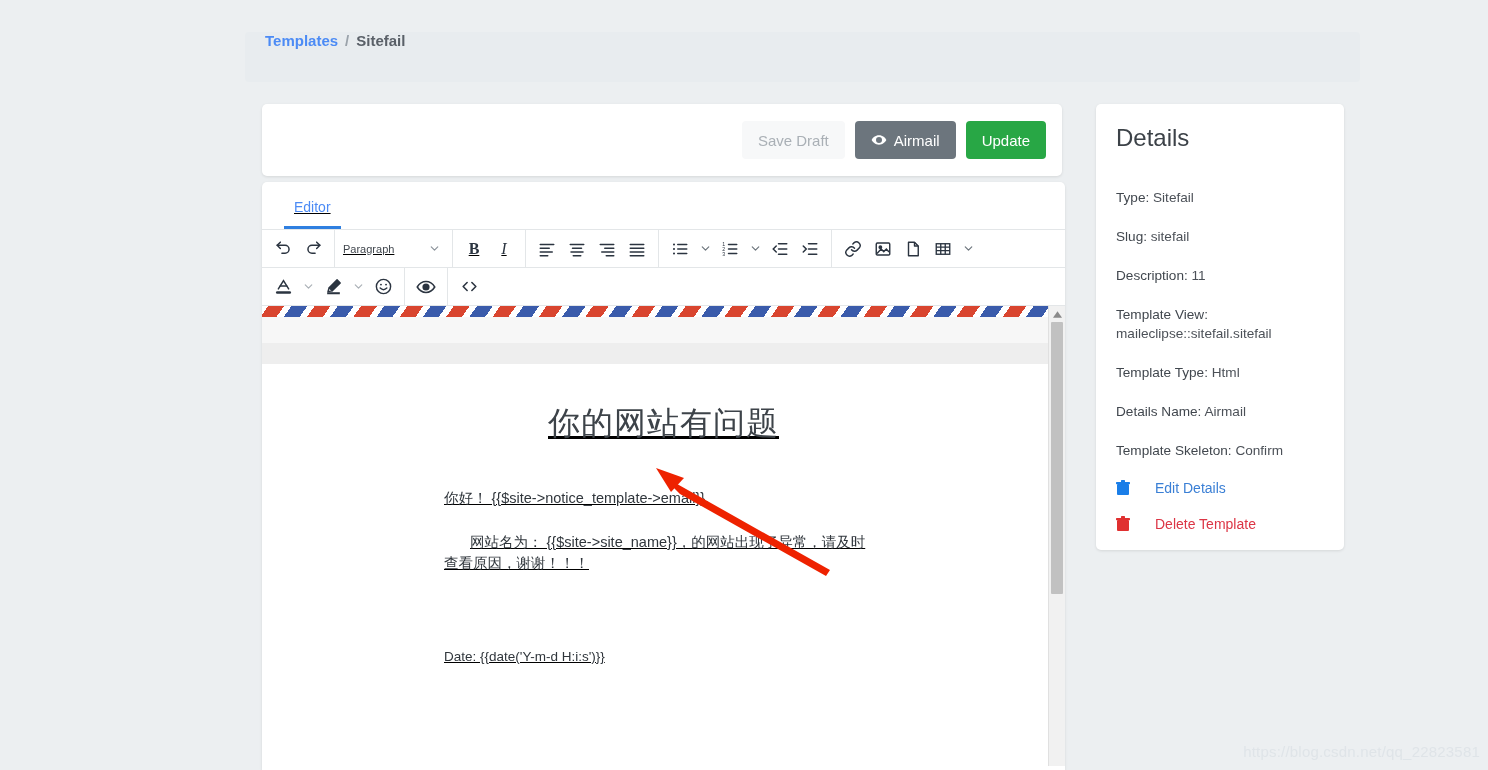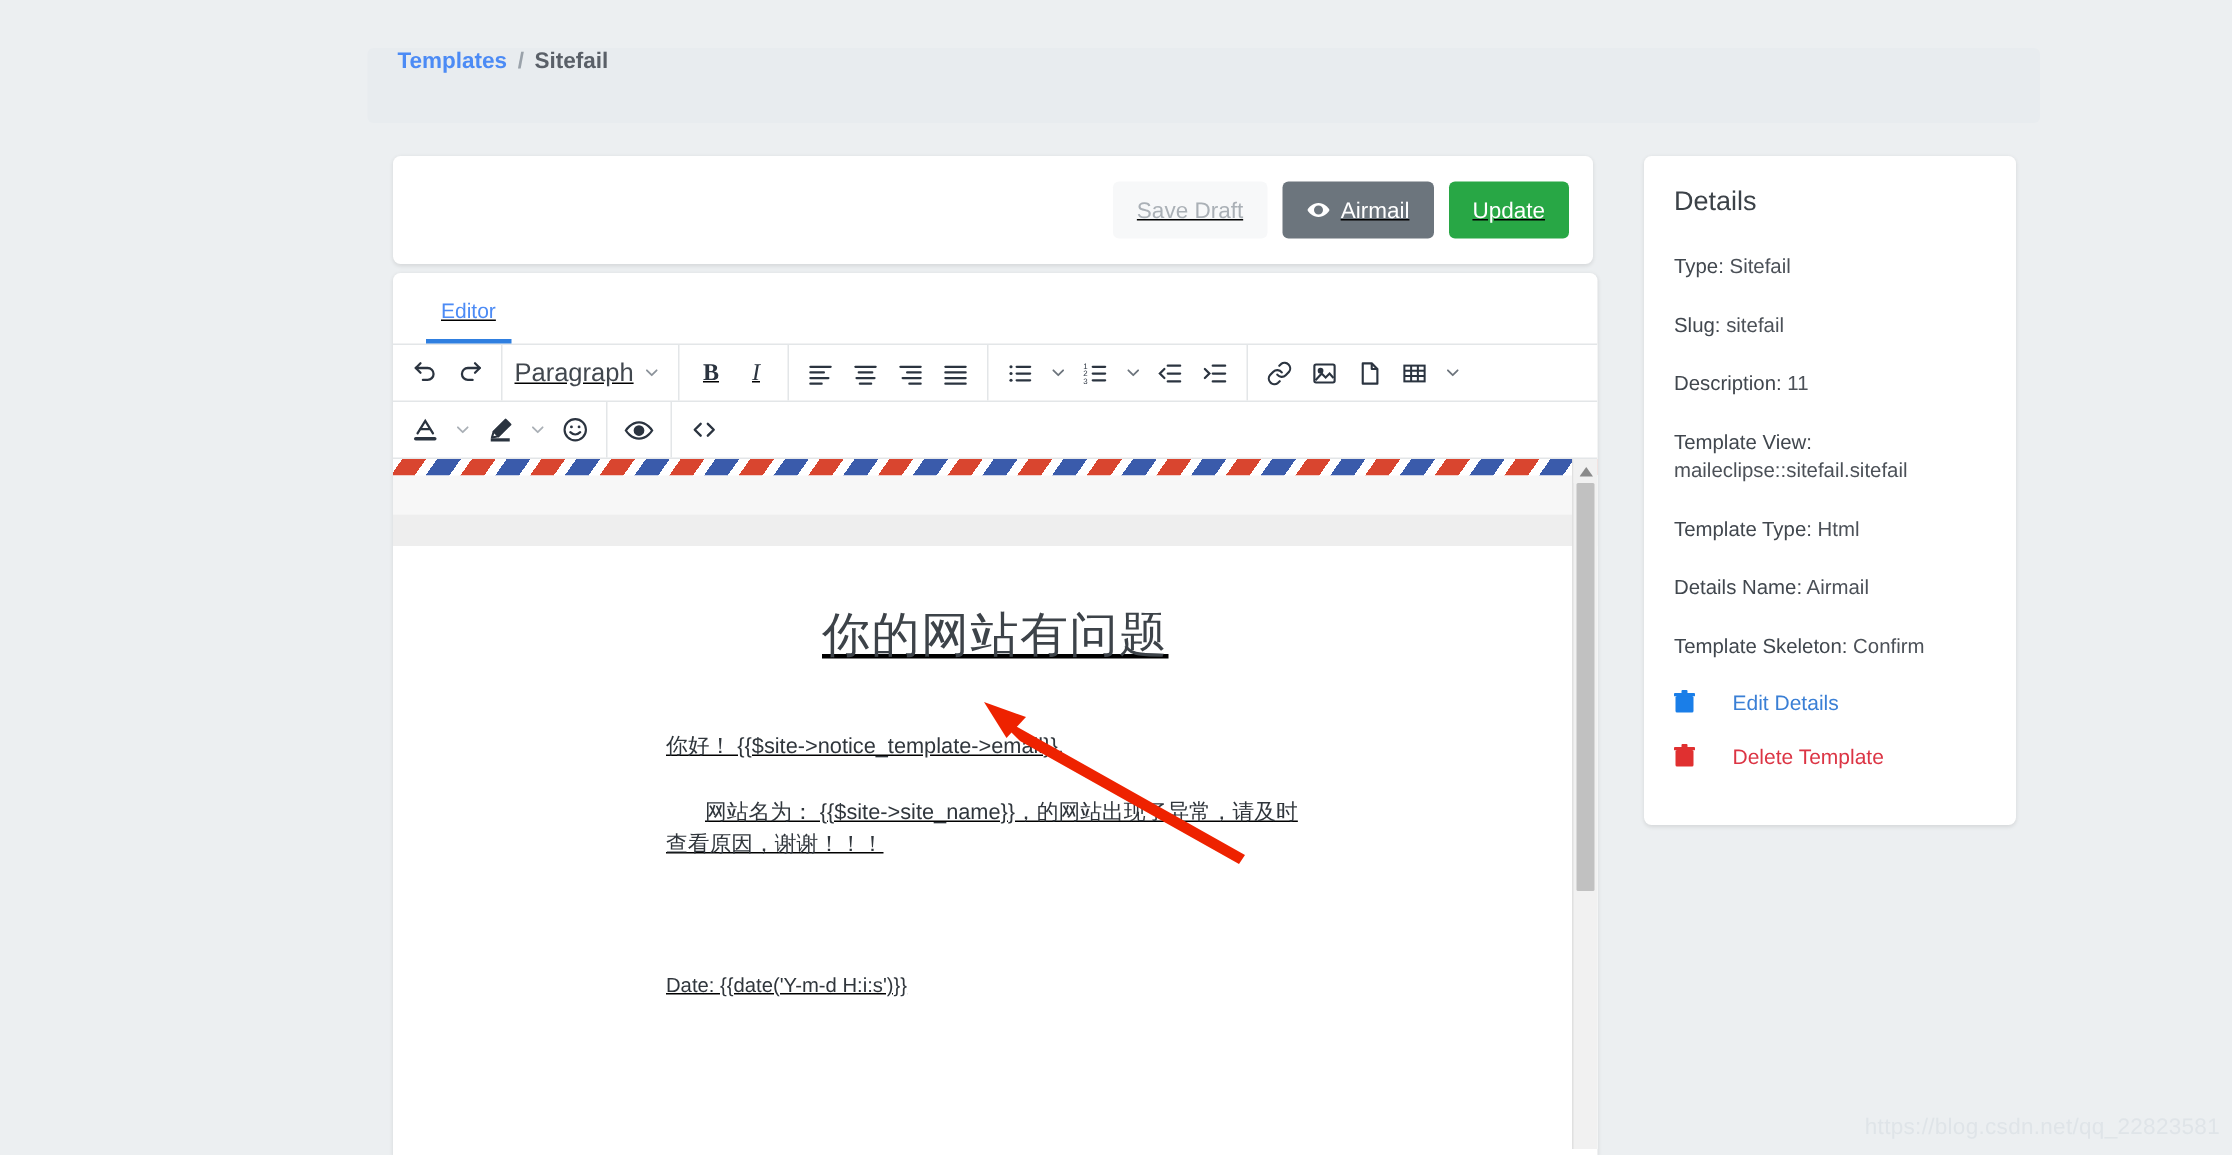--- a/index.html
+++ b/index.html
@@ -34,21 +34,20 @@
     left: 262px; top: 104px;
     width: 800px; height: 72px;
     background: #ffffff;
     border-radius: 5px;
     box-shadow: 0 1px 3px rgba(0,0,0,0.10);
     display: flex;
     align-items: center;
     justify-content: flex-end;
     padding-right: 16px;
     gap: 10px;
-    text-decoration: underline;
   }
   .btn {
     border: none;
     border-radius: 4px;
     font-size: 15px;
     font-family: inherit;
     cursor: pointer;
     height: 38px;
     padding: 0 16px;
     display: inline-flex;
@@ -106,21 +105,21 @@
   .tb-group.nb { border-right: none; }
   .tb-btn {
     width: 30px; height: 30px;
     display: flex; align-items: center; justify-content: center;
     cursor: pointer;
     color: #2b3440;
     background: transparent;
     border: none;
   }
   .tb-btn svg { display: block; }
-  .tb-wide { width: 118px; justify-content: space-between; padding: 0 8px; font-size: 17px; color: #41474e; }
+  .tb-wide { width: 118px; justify-content: space-between; padding: 0 8px; font-size: 11px; color: #41474e; }
   .chev { width: 20px; height: 30px; display: flex; align-items: center; justify-content: center; cursor: pointer; color: #9aa2aa; }
 
   
   .mail-wrap {
     position: relative;
     height: 460px;
     background: #ffffff;
     overflow: hidden;
   }
   .airmail {
@@ -187,24 +186,24 @@
   .details-card {
     position: absolute;
     left: 1096px; top: 104px;
     width: 248px; height: 446px;
     background: #ffffff;
     border-radius: 5px;
     box-shadow: 0 1px 3px rgba(0,0,0,0.10);
     padding: 20px 20px 0 20px;
   }
   .details-title {
-    font-size: 18px;
+    font-size: 24px;
     font-weight: 400;
     color: #3c4248;
-    margin-bottom: 23px;
+    margin-bottom: 36px;
   }
   .detail-row {
     font-size: 13.6px;
     color: #41474e;
     line-height: 19px;
     margin-bottom: 20px;
   }
   .detail-row .val { color: #4c5158; }
   .detail-link {
     font-size: 14px;

